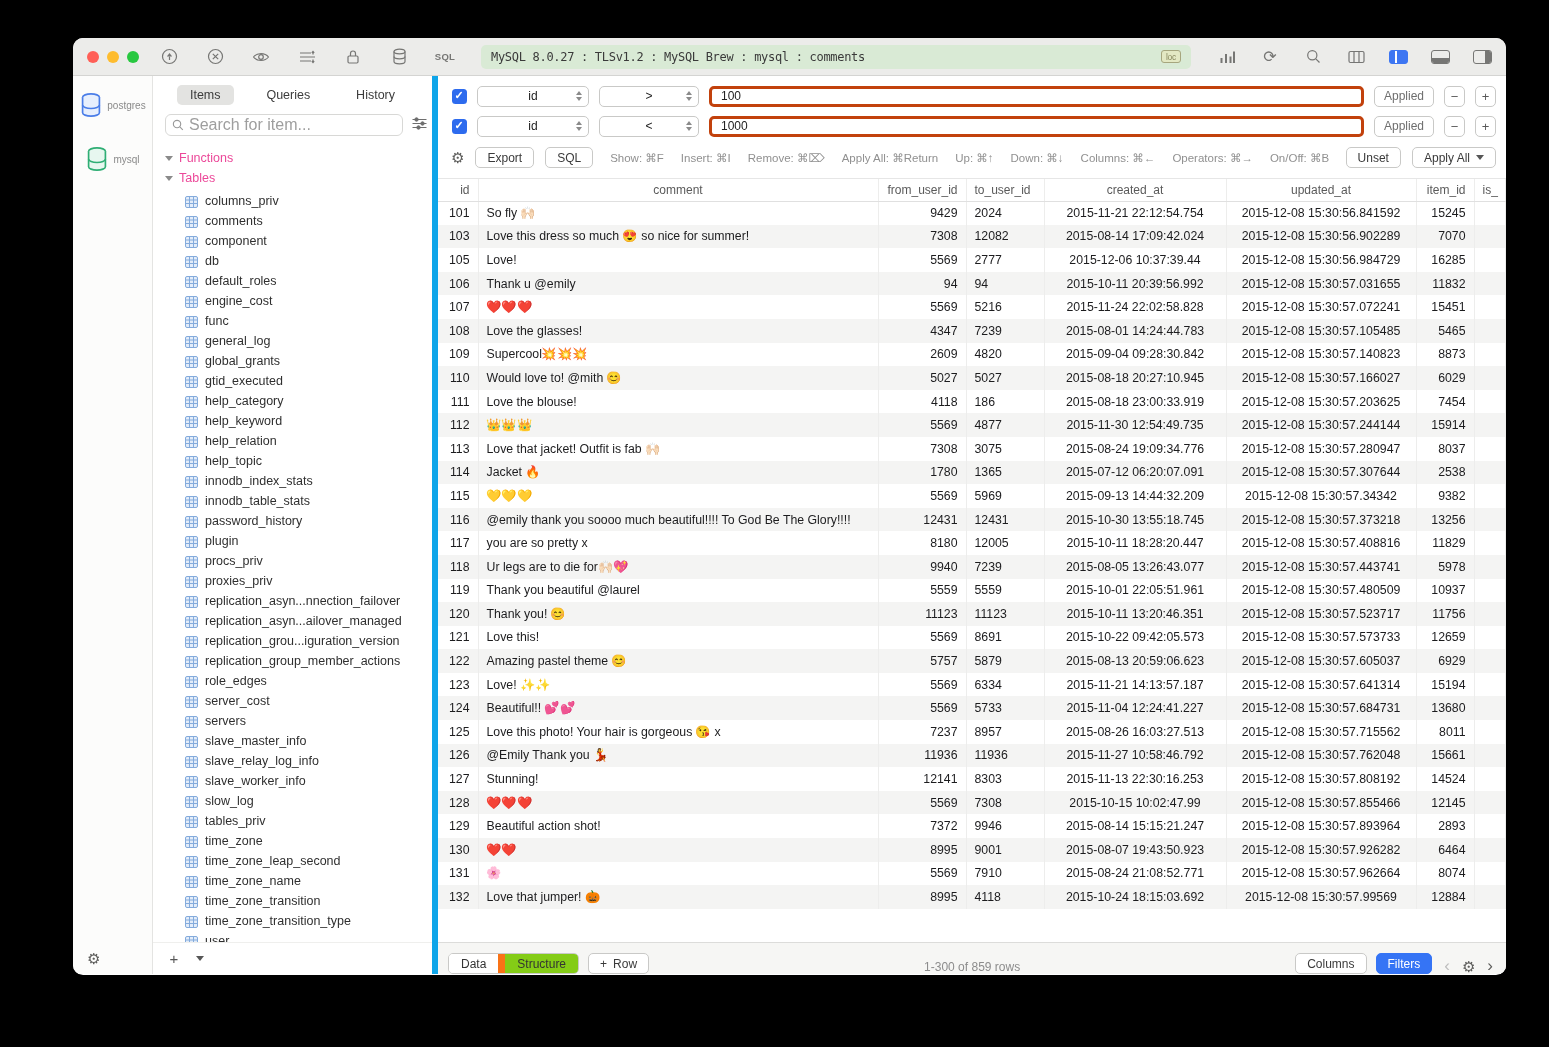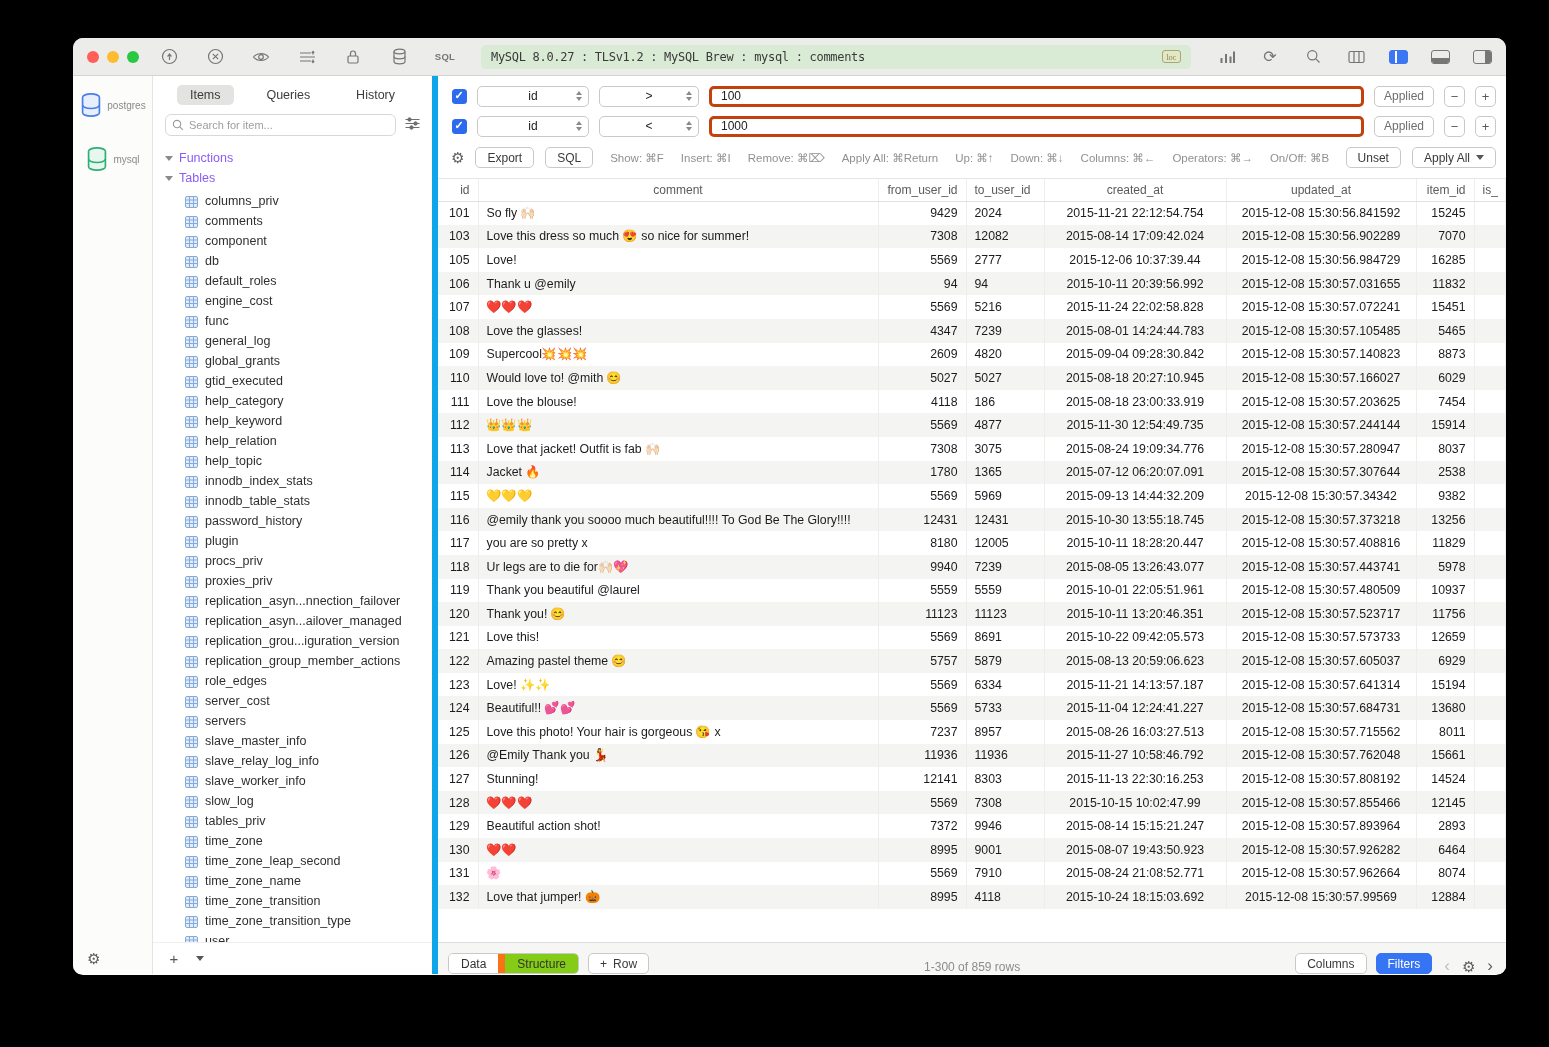--- a/index.html
+++ b/index.html
@@ -10,21 +10,21 @@
   
   .titlebar{height:38px;background:#ececea;border-bottom:1px solid #d4d4d2;display:flex;align-items:center;padding:0 14px}
   .lights{display:flex;gap:8px;margin-right:20px}
   .light{width:12px;height:12px;border-radius:50%}
   .light.red{background:#ff5f57}.light.yellow{background:#febc2e}.light.green{background:#28c840}
   .tbgroup{display:flex;align-items:center;gap:26px;color:#6e6e6e}
   .tbicon{display:flex;align-items:center;justify-content:center;width:20px;height:20px}
   .tbicon svg{stroke:#767674;fill:none;stroke-width:1.2}
   .sqltext{font-size:9.5px;font-weight:bold;color:#767674;letter-spacing:.3px}
   .titlepill{flex:1;height:24px;margin:0 26px;background:#d9ead5;border-radius:5px;display:flex;align-items:center;padding:0 10px;font-size:12px;color:#3a3a3a;font-family:"DejaVu Sans Mono","Liberation Mono",monospace;letter-spacing:-0.3px}
-  .locbadge{margin-left:auto;font-size:8.5px;color:#8a8a60;border:1px solid #a6a67e;background:rgba(235,229,180,.55);border-radius:3px;padding:0 4px;height:13px;line-height:12px;font-family:Liberation Serif, serif}
+  .locbadge{margin-left:auto;font-size:8.5px;color:#8a8a60;border:1px solid #a6a67e;background:rgba(235,229,180,.55);border-radius:3px;padding:0 4px;height:13px;line-height:12px;font-family:Liberation Sans, sans-serif}
   .panelicon{width:19px;height:14px;border:1.5px solid #767674;border-radius:3px;position:relative;overflow:hidden}
   .panelicon .fill{position:absolute;background:#767674}
   .panelicon.left-active{border-color:#3d76f2;background:#3d76f2}
   .panelicon.left-active .fill{left:5px;top:0;bottom:0;width:1.5px;background:#fff}
   .panelicon.bottom .fill{left:0;right:0;bottom:0;height:5px}
   .panelicon.right .fill{top:0;bottom:0;right:0;width:6px}
   .refresh-glyph{font-size:16px;color:#767674;line-height:1}
   .gear-glyph{font-size:15px;color:#5e5e5c;line-height:1}
 
   
@@ -37,25 +37,25 @@
   .railbottom{position:absolute;bottom:0;left:0;right:0;height:32px;display:flex;align-items:center;padding-left:14px}
 
   
   .sidebar{width:285px;border-right:6px solid #0ea5e9;background:#fff;display:flex;flex-direction:column;min-height:0}
   .stabs{display:flex;align-items:center;justify-content:space-around;padding:9px 14px 5px}
   .stab{font-size:12.5px;color:#3c3c3c;padding:3px 13px;border-radius:5px}
   .stab.active{background:#e3e3e1}
   .searchrow{display:flex;align-items:center;gap:9px;padding:4px 12px 8px}
   .search{flex:1;height:22px;border:1px solid #d8d8d6;border-radius:6px;display:flex;align-items:center;padding:0 6px;gap:5px}
   .search svg{stroke:#9a9a9a;fill:none;stroke-width:1.4}
-  .search input{border:none;outline:none;flex:1;font-size:11px;color:#0369a1;background:transparent}
+  .search input{border:none;outline:none;flex:1;font-size:16px;color:#0369a1;background:transparent}
   .search input::placeholder{color:#9e9e9e}
   .slidericon svg{stroke:#6e6e6e;fill:#6e6e6e;stroke-width:1}
   .tree{flex:1;overflow:hidden;padding:4px 0 0 12px}
-  .tsection{display:flex;align-items:center;gap:6px;height:20px;font-size:12.5px;color:#8b5cf6}
+  .tsection{display:flex;align-items:center;gap:6px;height:20px;font-size:12.5px;color:#ec4899}
   .chev-down{width:0;height:0;border-left:4px solid transparent;border-right:4px solid transparent;border-top:5px solid #8a8a8a}
   .titem{display:flex;align-items:flex-end;gap:7px;height:20px;padding-left:20px;font-size:12.5px;color:#2f2f2f;white-space:nowrap;overflow:hidden}
   .ticon{display:flex;align-items:center}
   .sbottom{height:32px;display:flex;align-items:center;padding:0 10px;gap:4px;border-top:1px solid #efefed}
   .sbtn{min-width:22px;height:20px;display:flex;align-items:center;justify-content:center;font-size:15px;color:#565656}
   .caret-down{width:0;height:0;border-left:4px solid transparent;border-right:4px solid transparent;border-top:5px solid #565656}
 
   
   .main{flex:1;min-width:0;display:flex;flex-direction:column;background:#fff}
   .filterbar{padding:9px 10px 0 14px;display:flex;flex-direction:column;gap:8px}

